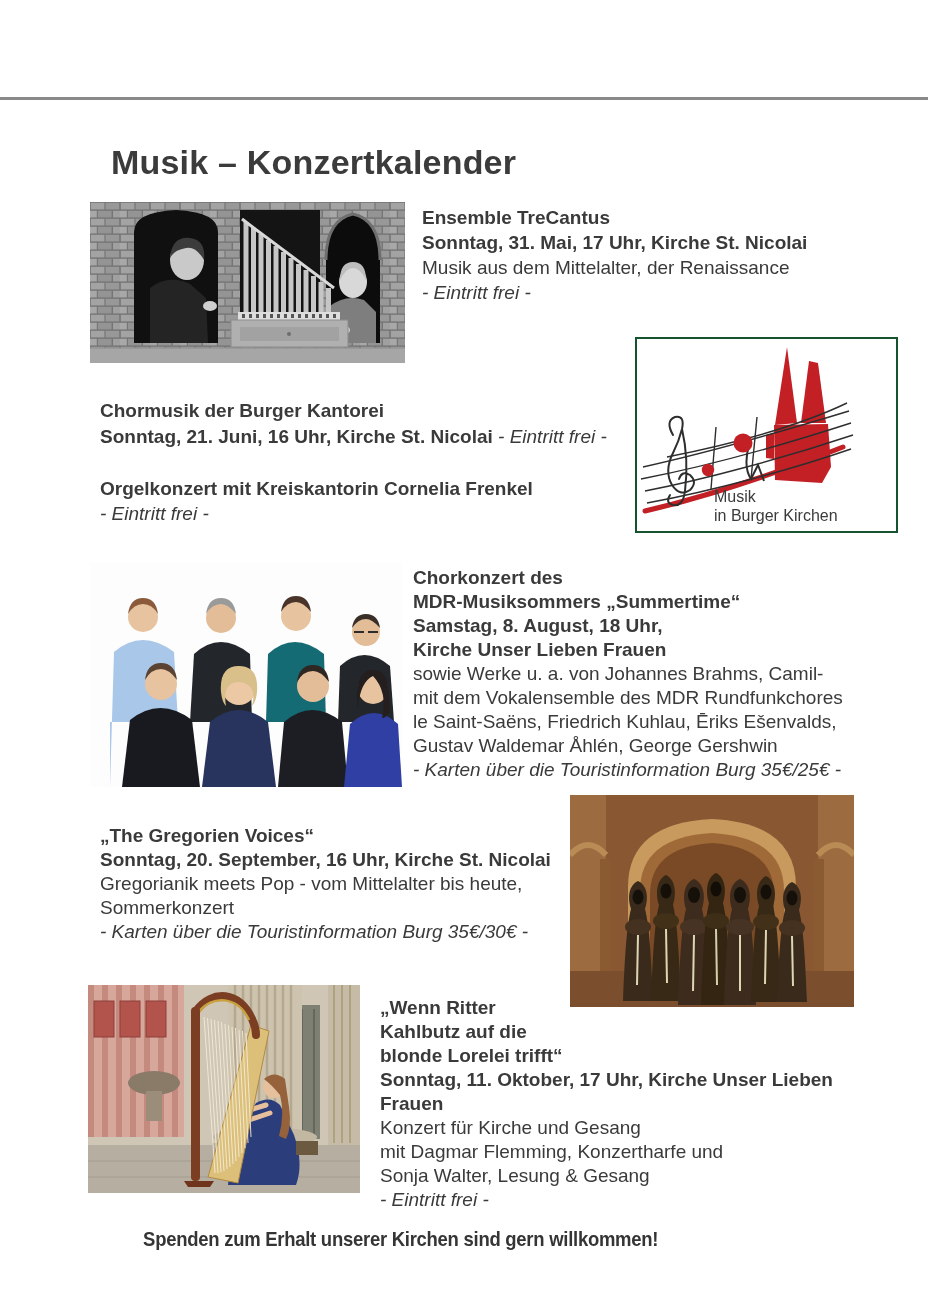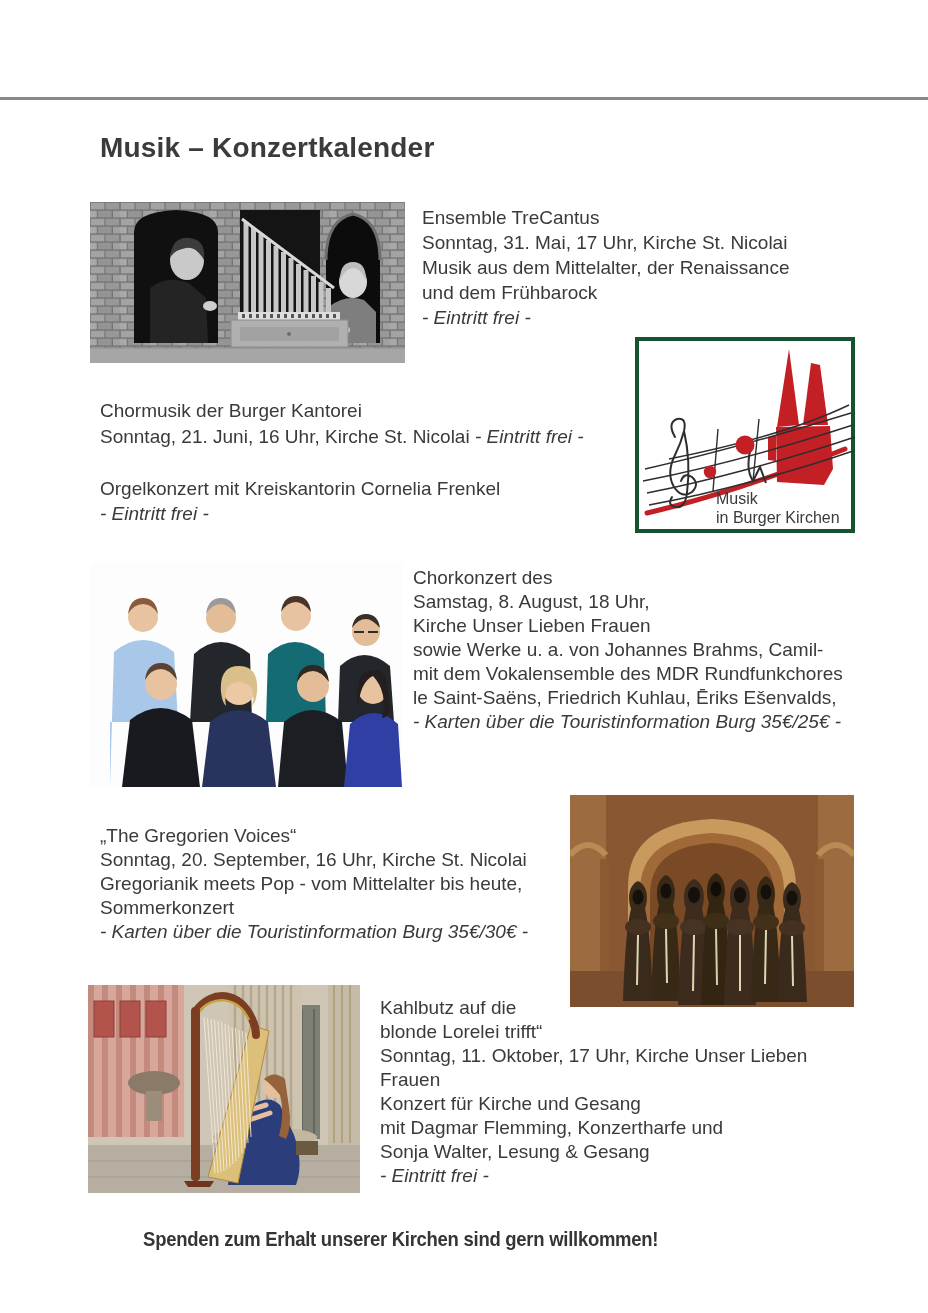--- a/index.html
+++ b/index.html
@@ -1,34 +1,34 @@
 <!DOCTYPE html>
 <html><head>
 <meta charset="utf-8">
 <style>
   html,body{margin:0;padding:0;background:#ffffff;}
   .page{position:relative;width:928px;height:1313px;background:#ffffff;overflow:hidden;
         font-family:"Liberation Sans",sans-serif;color:#3a3a3a;}
   .top-rule{position:absolute;left:0;top:97px;width:928px;height:3px;background:#898989;}
-  .title{position:absolute;left:100px;top:132px;margin:0;font-size:28px;font-weight:700;color:#3b3b3b;letter-spacing:0.2px;}
+  .title{position:absolute;left:100px;top:132px;margin:11px;font-size:34px;font-weight:700;color:#3b3b3b;letter-spacing:0.2px;}
   .ev{position:absolute;font-size:19px;line-height:25px;white-space:nowrap;}
   .ev div{min-height:25px;}
-  .b{font-weight:400;}
+  .b{font-weight:700;}
   .i{font-style:italic;font-weight:400;}
   .ev1{left:422px;top:205px;}
   .ev2{left:100px;top:398px;line-height:26px;}
   .ev3{left:100px;top:476px;}
   .ev4{left:413px;top:566px;line-height:24px;}
   .ev4 div{min-height:24px;}
   .ev5{left:100px;top:824px;line-height:24px;}
   .ev5 div{min-height:24px;}
   .ev6{left:380px;top:996px;line-height:24px;}
   .ev6 div{min-height:24px;}
   .photo{position:absolute;display:block;}
-  .logo-box{position:absolute;left:635px;top:337px;width:220px;height:196px;background:#fff;border:4px solid #14532d;box-sizing:border-box;}
+  .logo-box{position:absolute;left:635px;top:337px;width:263px;height:196px;background:#fff;border:2px solid #14532d;box-sizing:border-box;}
   .footer{position:absolute;left:0;top:1227px;width:801px;text-align:center;}
   .footer span{display:inline-block;font-size:21px;font-weight:700;color:#353535;
                transform:scaleX(0.88);transform-origin:center;letter-spacing:-0.3px;white-space:nowrap;}
 </style>
 </head>
 <body>
 
 <div class="page">
 
   <div class="top-rule"></div>
@@ -79,21 +79,20 @@
       <rect x="141" y="118" width="117" height="27" fill="#b0b0b0" stroke="#8b8b8b" stroke-width="1"></rect>
       <rect x="150" y="125" width="99" height="14" fill="#a2a2a2"></rect>
       <circle cx="199" cy="132" r="2" fill="#6e6e6e"></circle>
     </g>
   </svg>
 
   <div class="ev ev1">
     <div class="b">Ensemble TreCantus</div>
     <div class="b">Sonntag, 31. Mai, 17 Uhr, Kirche St. Nicolai</div>
     <div>Musik aus dem Mittelalter, der Renaissance</div>
-    <div>und dem Frühbarock</div>
     <div class="i">- Eintritt frei -</div>
   </div>
 
   <div class="ev ev2">
     <div class="b">Chormusik der Burger Kantorei</div>
     <div>
       <span class="b">Sonntag, 21. Juni, 16 Uhr, Kirche St. Nicolai</span><span class="i"> - Eintritt frei -</span>
     </div>
   </div>
 
@@ -166,25 +165,27 @@
       <circle cx="223" cy="124" r="16" fill="#e3bd98"></circle>
       <path d="M207 120 Q209 103 223 103 Q237 103 239 120 Q231 109 223 109 Q213 109 207 120 Z" fill="#2f2722"></path>
       <path d="M254 225 L260 162 Q284 140 308 162 L312 225 Z" fill="#2f3fa3"></path>
       <circle cx="283" cy="127" r="15" fill="#e7c3a0"></circle>
       <path d="M268 124 Q270 108 283 108 Q296 108 298 124 L300 150 Q296 156 292 156 Q298 130 283 114 Q270 120 268 146 Q266 136 268 124 Z" fill="#241f1e"></path>
     </g>
   </svg>
 
   <div class="ev ev4">
     <div class="b">Chorkonzert des</div>
+    <div class="b">MDR-Musiksommers „Summertime“</div>
     <div class="b">Samstag, 8. August, 18 Uhr,</div>
     <div class="b">Kirche Unser Lieben Frauen</div>
     <div>sowie Werke u. a. von Johannes Brahms, Camil-</div>
     <div>mit dem Vokalensemble des MDR Rundfunkchores</div>
     <div>le Saint-Saëns, Friedrich Kuhlau, Ēriks Ešenvalds,</div>
+    <div>Gustav Waldemar Åhlén, George Gershwin</div>
     <div class="i">- Karten über die Touristinformation Burg 35€/25€ -</div>
   </div>
 
   <div class="ev ev5">
     <div class="b">„The Gregorien Voices“</div>
     <div class="b">Sonntag, 20. September, 16 Uhr, Kirche St. Nicolai</div>
     <div>Gregorianik meets Pop - vom Mittelalter bis heute,</div>
     <div>Sommerkonzert</div>
     <div class="i">- Karten über die Touristinformation Burg 35€/30€ -</div>
   </div>
@@ -287,20 +288,21 @@
       <polygon points="163,40 181,46 150,198 120,192" fill="#dcc07a" stroke="#b28a3f" stroke-width="1"></polygon>
       <path d="M116 32 L127 188 M119.5 33 L130 188 M123 34 L133 187 M126.5 35 L136 186 M130 36 L139 184 M133.5 37 L142 182 M137 39 L145 179 M140.5 40 L148 176 M144 42 L151 172 M147.5 43 L154 168 M151 45 L157 163 M154.5 46 L160 158 M158 48 L163 152" stroke="#f4ecd9" stroke-width="0.9" fill="none"></path>
       <path d="M108 26 C 124 4 152 6 164 34 C 167 40 168 45 168 50" stroke="#7c3e22" stroke-width="8" fill="none" stroke-linecap="round"></path>
       <path d="M110 28 C 124 9 150 11 161 35" stroke="#c9a13f" stroke-width="2.5" fill="none"></path>
       <rect x="103" y="22" width="9" height="174" rx="4" fill="#7c3e22"></rect>
       <path d="M96 196 L126 196 L122 202 L100 202 Z" fill="#6e341c"></path>
     </g>
   </svg>
 
   <div class="ev ev6">
+    <div class="b">„Wenn Ritter</div>
     <div class="b">Kahlbutz auf die</div>
     <div class="b">blonde Lorelei trifft“</div>
     <div class="b">Sonntag, 11. Oktober, 17 Uhr, Kirche Unser Lieben</div>
     <div class="b">Frauen</div>
     <div>Konzert für Kirche und Gesang</div>
     <div>mit Dagmar Flemming, Konzertharfe und</div>
     <div>Sonja Walter, Lesung &amp; Gesang</div>
     <div class="i">- Eintritt frei -</div>
   </div>
 

